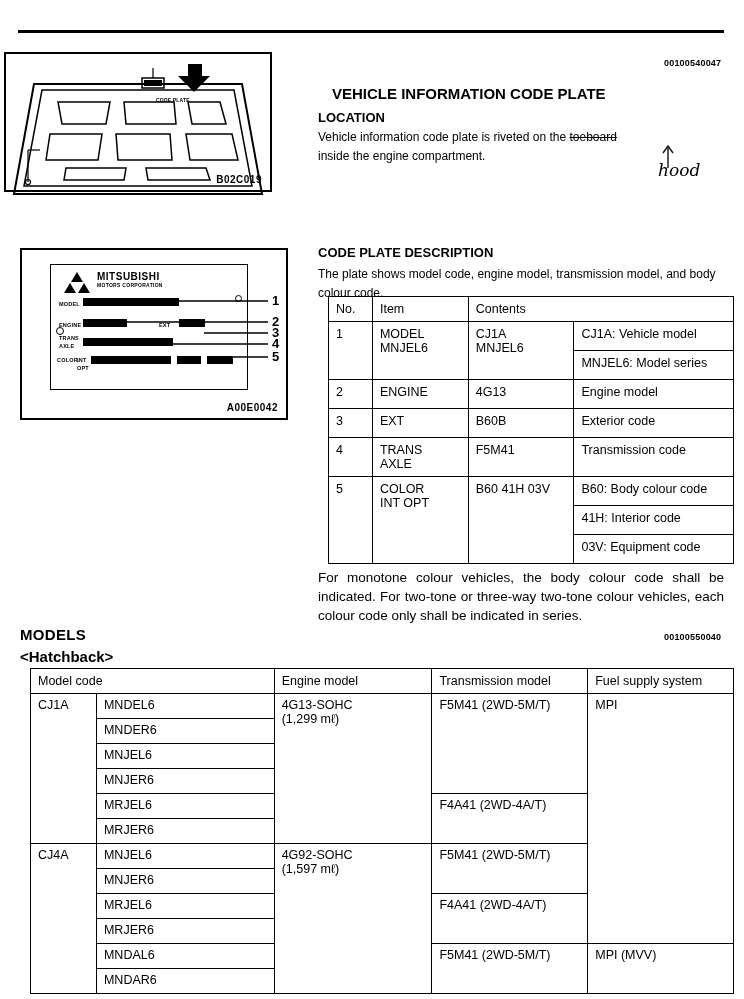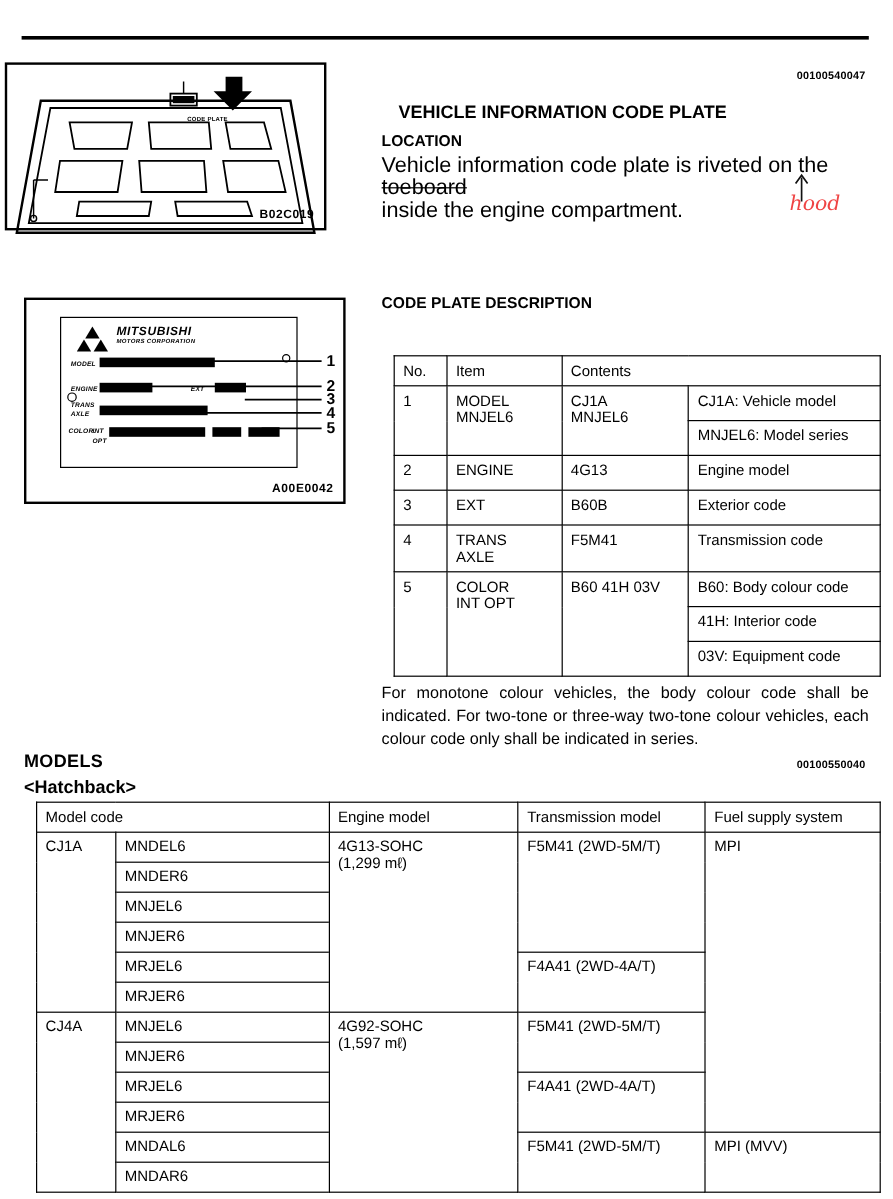--- a/index.html
+++ b/index.html
@@ -76,34 +76,34 @@
     font-weight: bold;
   }
   .ref-code {
     position: absolute;
     font-size: 9px;
     font-weight: bold;
     letter-spacing: 0.2px;
   }
   .body-text {
     position: absolute;
-    font-size: 18px;
+    font-size: 12px;
     line-height: 19px;
   }
   .strike {
     text-decoration: line-through;
   }
 
   
   .handwriting {
     position: absolute;
     font-family: "DejaVu Serif", serif;
     font-size: 17px;
     font-style: italic;
-    color: #ef4444;
+    color: #000000;
   }
 
   
   table.doc {
     position: absolute;
     border-collapse: collapse;
     font-size: 12.5px;
     margin-left: 10px;
   }
   table.doc td, table.doc th {
@@ -149,21 +149,20 @@
   
   .plate-wrap {
     position: absolute;
     left: 28px;
     top: 14px;
     width: 198px;
     height: 126px;
     border: 1.5px solid #000;
     background: #fff;
     box-sizing: border-box;
-    font-style: italic;
   }
   .mitsu-text {
     position: absolute;
     left: 46px;
     top: 6px;
     font-size: 10px;
     font-weight: bold;
     letter-spacing: 0.5px;
   }
   .mitsu-sub {
@@ -289,20 +288,21 @@
     <span>inside the engine compartment.</span>
   </div>
 
   <svg style="position:absolute;left:660px;top:142px;" width="40" height="28" viewBox="0 0 40 28">
     <path d="M8 26 L8 6" stroke="#111" stroke-width="1.4" fill="none"></path>
     <path d="M3 11 L8 4 L13 11" stroke="#111" stroke-width="1.4" fill="none"></path>
   </svg>
   <div class="handwriting" style="left:658px;top:160px;">hood</div>
 
   <div class="h3" style="left:318px;top:245px;">CODE PLATE DESCRIPTION</div>
+  <div class="body-text" style="left:318px;top:265px;width:408px;">The plate shows model code, engine model, transmission model, and body colour code.</div>
 
   <table class="doc" id="code-plate-table">
     <colgroup>
       <col style="width:44px">
       <col style="width:96px">
       <col style="width:106px">
       <col style="width:160px">
     </colgroup>
     <tbody>
       <tr>

